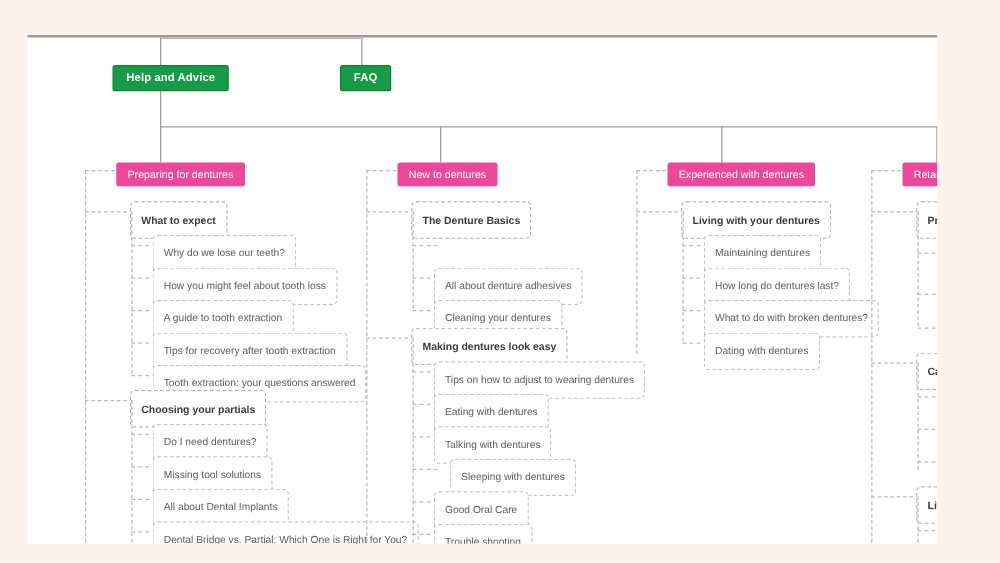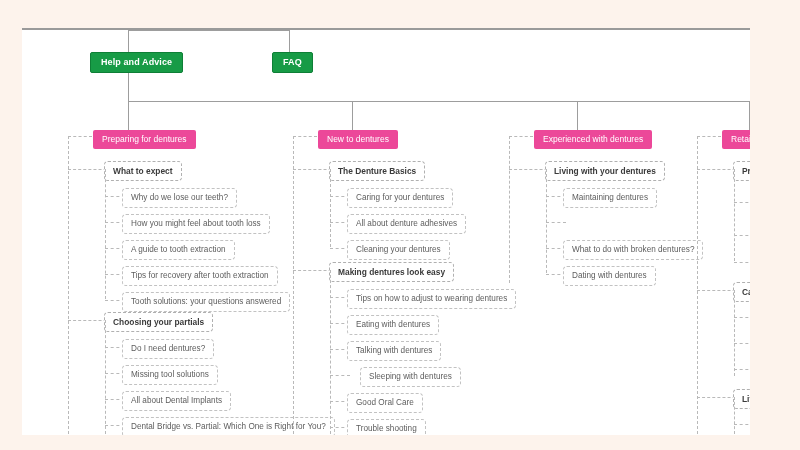--- a/index.html
+++ b/index.html
@@ -88,21 +88,21 @@
 
   
   .dnode {
     position: absolute;
     border: 1px dashed #c2c2c2;
     border-radius: 4px;
     background: #ffffff;
     color: #5d5d5d;
     font-size: 8.2px;
     line-height: 1;
-    padding: 5px 8px;
+    padding: 10px 8px;
     white-space: nowrap;
     box-sizing: border-box;
   }
   .dnode.section {
     color: #3b3b3b;
     font-weight: bold;
     font-size: 8.4px;
     border-color: #b0b0b0;
   }
 
@@ -149,21 +149,21 @@
 
     <div class="rail-h" style="left:83px; top:166px; width:20px;"></div>
     <div class="dnode" style="left:100px; top:158px;">Why do we lose our teeth?</div>
     <div class="rail-h" style="left:83px; top:192px; width:20px;"></div>
     <div class="dnode" style="left:100px; top:184px;">How you might feel about tooth loss</div>
     <div class="rail-h" style="left:83px; top:218px; width:20px;"></div>
     <div class="dnode" style="left:100px; top:210px;">A guide to tooth extraction</div>
     <div class="rail-h" style="left:83px; top:244px; width:20px;"></div>
     <div class="dnode" style="left:100px; top:236px;">Tips for recovery after tooth extraction</div>
     <div class="rail-h" style="left:83px; top:270px; width:20px;"></div>
-    <div class="dnode" style="left:100px; top:262px;">Tooth solutions: your questions answered</div>
+    <div class="dnode" style="left:100px; top:262px;">Tooth extraction: your questions answered</div>
 
     <div class="rail-h" style="left:46px; top:290px; width:59px;"></div>
     <div class="dnode section" style="left:82px; top:282px;">Choosing your partials</div>
     <div class="rail-v" style="left:83px; top:290px; height:114px;"></div>
 
     <div class="rail-h" style="left:83px; top:317px; width:20px;"></div>
     <div class="dnode" style="left:100px; top:309px;">Do I need dentures?</div>
     <div class="rail-h" style="left:83px; top:343px; width:20px;"></div>
     <div class="dnode" style="left:100px; top:335px;">Missing tool solutions</div>
     <div class="rail-h" style="left:83px; top:369px; width:20px;"></div>
@@ -174,21 +174,20 @@
     <div class="cat-chip" style="left:296px; top:100px;">New to dentures</div>
 
     <div class="rail-v" style="left:271px; top:106px; height:298px;"></div>
     <div class="rail-h" style="left:271px; top:106px; width:24px;"></div>
 
     <div class="rail-h" style="left:271px; top:139px; width:59px;"></div>
     <div class="dnode section" style="left:307px; top:131px;">The Denture Basics</div>
     <div class="rail-v" style="left:308px; top:139px; height:78px;"></div>
 
     <div class="rail-h" style="left:308px; top:166px; width:20px;"></div>
-    <div class="dnode" style="left:325px; top:158px;">Caring for your dentures</div>
     <div class="rail-h" style="left:308px; top:192px; width:20px;"></div>
     <div class="dnode" style="left:325px; top:184px;">All about denture adhesives</div>
     <div class="rail-h" style="left:308px; top:218px; width:20px;"></div>
     <div class="dnode" style="left:325px; top:210px;">Cleaning your dentures</div>
 
     <div class="rail-h" style="left:271px; top:240px; width:59px;"></div>
     <div class="dnode section" style="left:307px; top:232px;">Making dentures look easy</div>
     <div class="rail-v" style="left:308px; top:240px; height:164px;"></div>
 
     <div class="rail-h" style="left:308px; top:267px; width:20px;"></div>
@@ -209,20 +208,21 @@
     <div class="rail-v" style="left:487px; top:106px; height:147px;"></div>
     <div class="rail-h" style="left:487px; top:106px; width:24px;"></div>
 
     <div class="rail-h" style="left:487px; top:139px; width:59px;"></div>
     <div class="dnode section" style="left:523px; top:131px;">Living with your dentures</div>
     <div class="rail-v" style="left:524px; top:139px; height:104px;"></div>
 
     <div class="rail-h" style="left:524px; top:166px; width:20px;"></div>
     <div class="dnode" style="left:541px; top:158px;">Maintaining dentures</div>
     <div class="rail-h" style="left:524px; top:192px; width:20px;"></div>
+    <div class="dnode" style="left:541px; top:184px;">How long do dentures last?</div>
     <div class="rail-h" style="left:524px; top:218px; width:20px;"></div>
     <div class="dnode" style="left:541px; top:210px;">What to do with broken dentures?</div>
     <div class="rail-h" style="left:524px; top:244px; width:20px;"></div>
     <div class="dnode" style="left:541px; top:236px;">Dating with dentures</div>
 
     <div class="cat-chip" style="left:700px; top:100px;">Retainers, gua</div>
 
     <div class="rail-v" style="left:675px; top:106px; height:298px;"></div>
     <div class="rail-h" style="left:675px; top:106px; width:24px;"></div>
 

